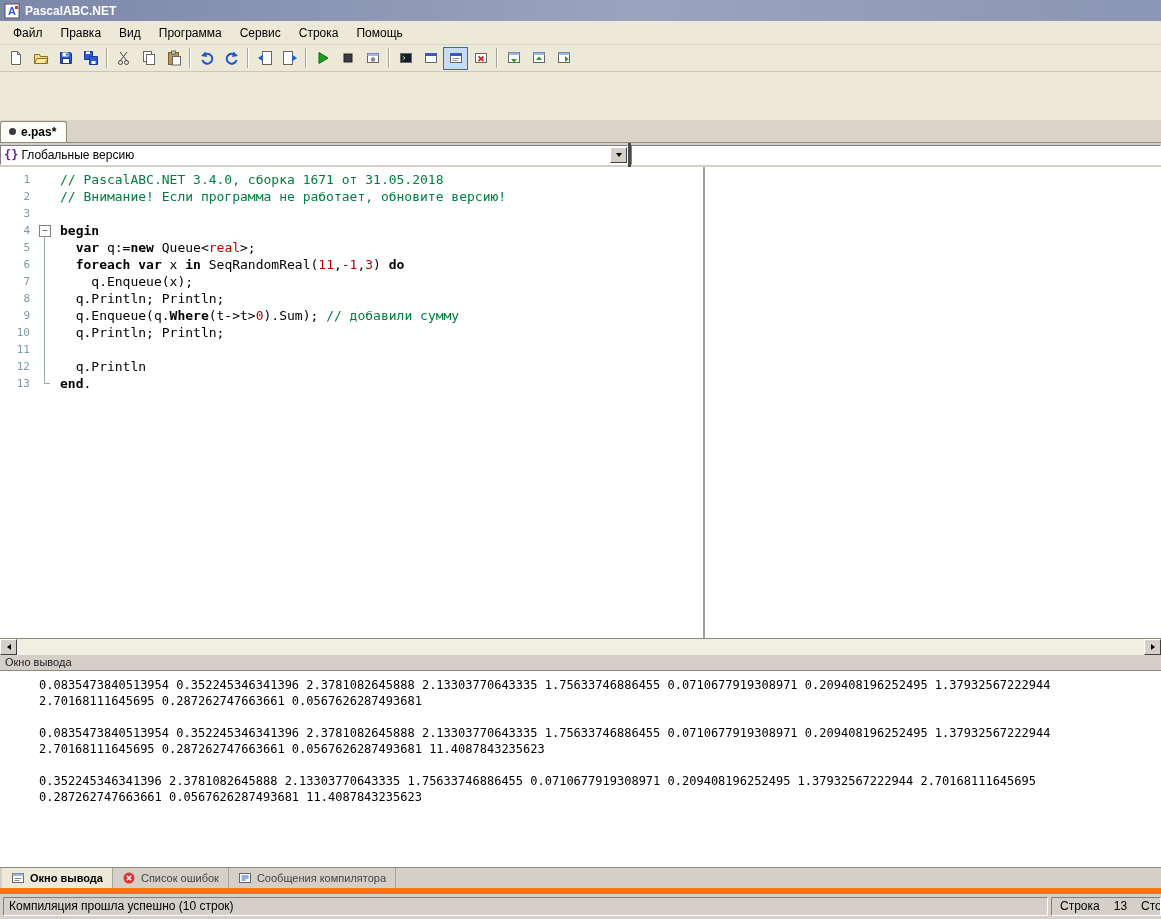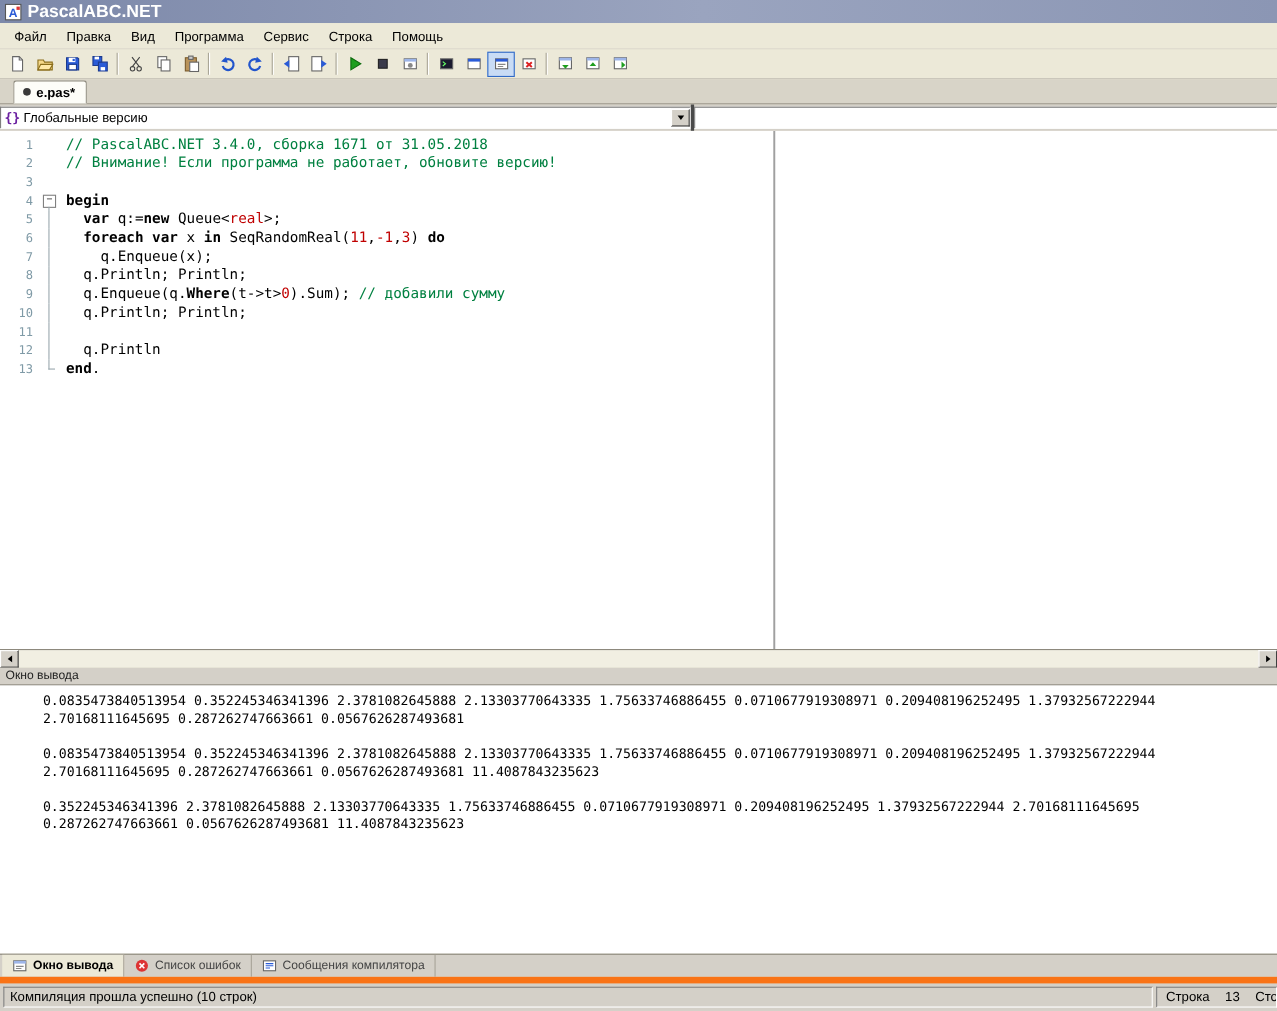--- a/index.html
+++ b/index.html
@@ -1,35 +1,35 @@
 <!DOCTYPE html>
 <html><head>
 <meta charset="utf-8">
 <style>
   * { box-sizing: border-box; margin: 0; padding: 0; }
   body { background:#808080; font-family:"Liberation Sans", sans-serif; }
   .window { width:1161px; height:919px; display:flex; flex-direction:column; background:#ece9d8; overflow:hidden; }
 
   
   .titlebar { flex:0 0 21px; background:linear-gradient(90deg,#7c88a9,#9aa4bf 55%,#8b96b4); display:flex; align-items:center; padding:0 4px; gap:5px; }
-  .title-text { color:#fff; font-weight:bold; font-size:16px; }
+  .title-text { color:#fff; font-weight:bold; font-size:12px; }
   .app-icon { width:16px; height:16px; display:inline-flex; }
 
   
   .menubar { flex:0 0 24px; display:flex; align-items:center; background:#ece9d8; padding-left:4px; border-bottom:1px solid #d8d4c8; }
   .menu-item { padding:4px 9px; font-size:12px; color:#000; cursor:default; }
 
   
   .toolbar { flex:0 0 27px; display:flex; align-items:center; padding:0 3px; background:#ece9d8; border-bottom:1px solid #c8c4b8; }
   .tbtn { width:25px; height:23px; display:flex; align-items:center; justify-content:center; border:1px solid transparent; }
   .tbtn.pressed { background:#c9dcf5; border-color:#316ac5; }
   .tbsep { width:0; height:20px; border-left:1px solid #aaa697; border-right:1px solid #fff; margin:0 3px; }
 
   
-  .tabstrip { flex:0 0 23px; background:#d8d4c8; display:flex; align-items:center; padding-left:12px; border-bottom:1px solid #8d897d; }
+  .tabstrip { flex:0 0 23px; background:#d8d4c8; display:flex; align-items:center; border-bottom:1px solid #8d897d;margin-top:48px; }
   .doc-tab { background:#fdfdf8; border:1px solid #8d897d; border-bottom:none; border-radius:3px 3px 0 0; padding:3px 10px 3px 8px; font-size:12px; font-weight:bold; display:flex; gap:5px; align-items:center; }
   .mod-dot { width:7px; height:7px; border-radius:50%; background:#3a3a3a; display:inline-block; }
 
   
   .comborow { flex:0 0 24px; display:flex; align-items:center; background:#d4d0c8; }
   .combo { height:20px; background:#fff; border:1px solid; border-color:#7f7f7f #fff #fff #7f7f7f; display:flex; align-items:center; font-size:12px; padding-left:3px; }
   .combo.left { width:628px; }
   .combo.right { flex:1; }
   .combo-icon { color:#6a1fa0; font-weight:bold; margin-right:3px; font-family:"DejaVu Sans Mono",monospace; }
   .combo-btn { margin-left:auto; width:17px; height:16px; background:#d4d0c8; border:1px solid; border-color:#fff #404040 #404040 #fff; display:flex; align-items:center; justify-content:center; }

